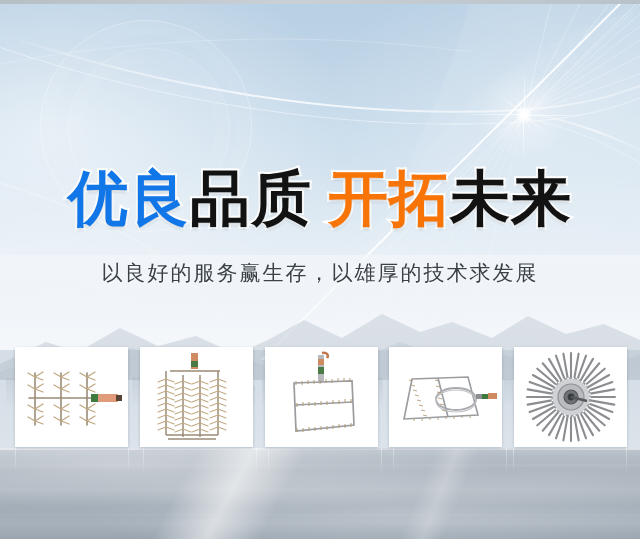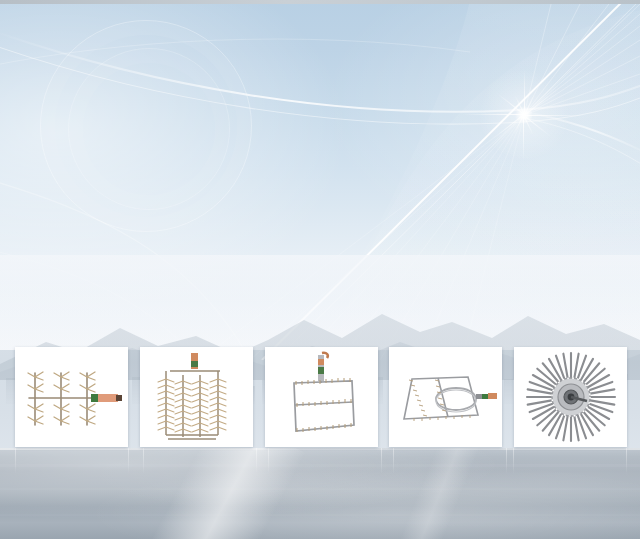--- a/index.html
+++ b/index.html
@@ -336,21 +336,27 @@
   <div class="reflect" style="left:128px"></div>
   <div class="reflect" style="left:143px"></div>
   <div class="reflect" style="left:256px"></div>
   <div class="reflect" style="left:268px"></div>
   <div class="reflect" style="left:381px"></div>
   <div class="reflect" style="left:393px"></div>
   <div class="reflect" style="left:506px"></div>
   <div class="reflect" style="left:513px"></div>
   <div class="reflect" style="left:626px"></div>
 
-
+  <div class="headline">
+    <span style="color:#1177e8">优良</span><span style="color:#121212">品质</span><span class="hl-gap">&nbsp;</span><span style="color:#f97406">开拓</span><span style="color:#121212">未来</span>
+  </div>
+
+  <div class="subtitle">
+    <span style="color:#3a4248">以良好的服务赢生存，以雄厚的技术求发展</span>
+  </div>
 
   <div class="cards">
 
     <div class="card">
       <svg width="105" height="88" viewBox="0 0 105 88">
         <g stroke="#9a8b76" stroke-width="1.6" fill="none" stroke-linecap="round">
           <line x1="10" y1="45" x2="78" y2="45"></line>
           <line x1="16" y1="20" x2="16" y2="72"></line>
           <line x1="42" y1="20" x2="42" y2="72"></line>
           <line x1="68" y1="20" x2="68" y2="72"></line>

